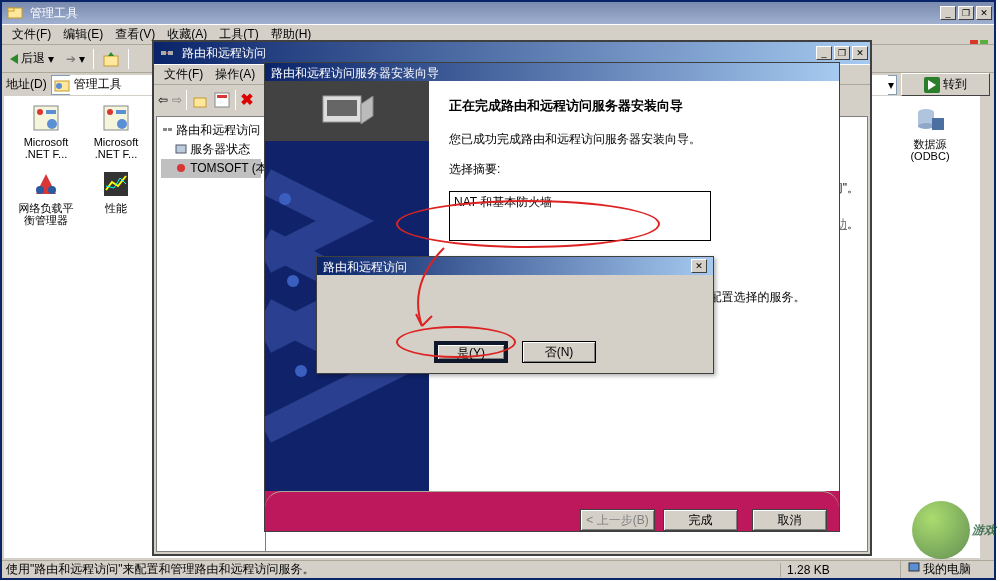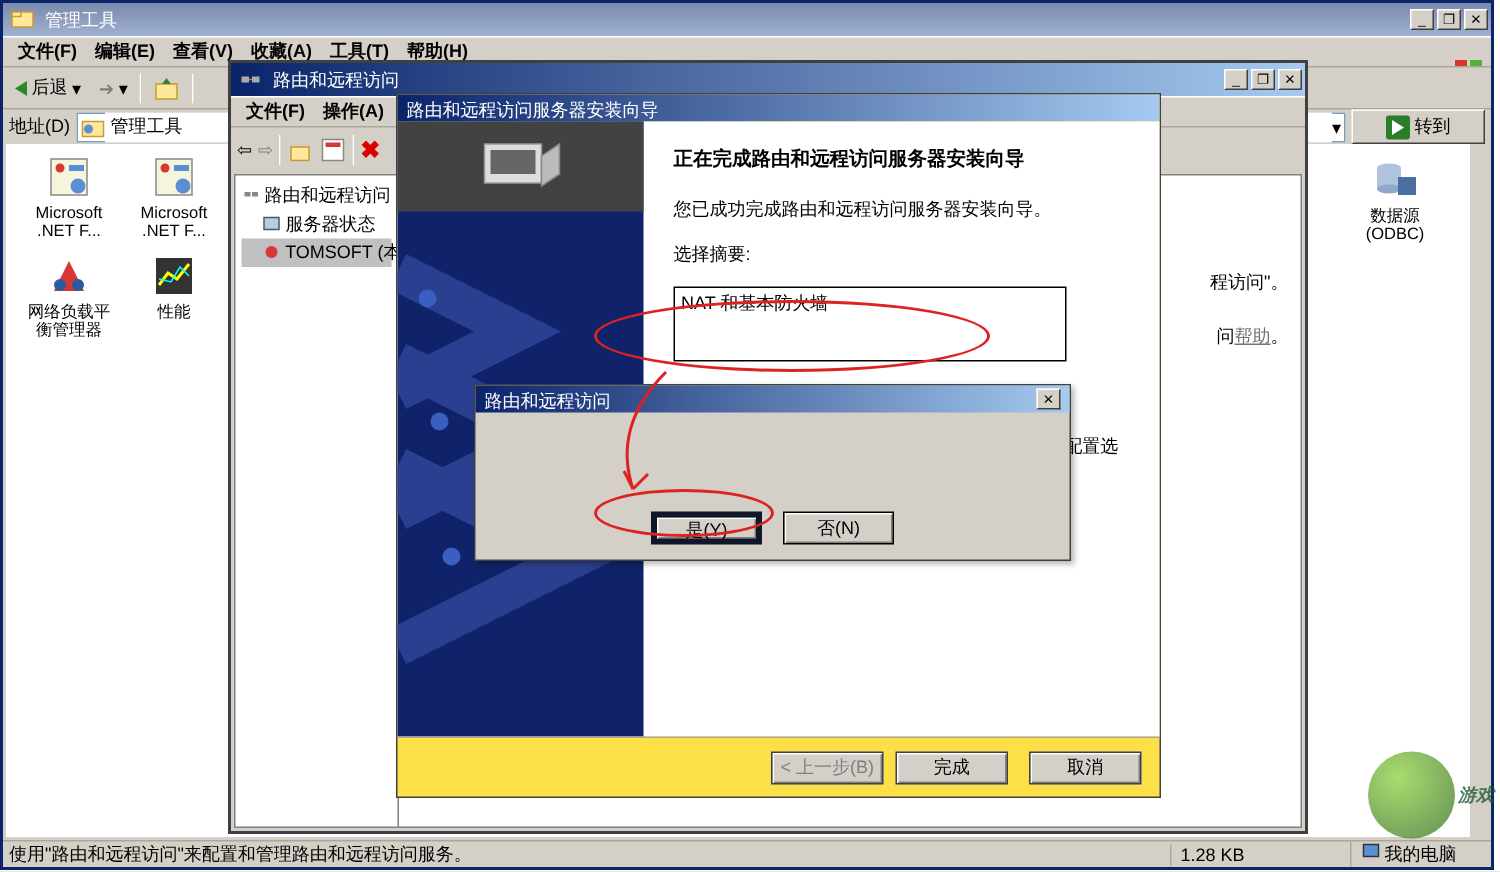--- a/index.html
+++ b/index.html
@@ -4,21 +4,21 @@
 <style>
 * { box-sizing: border-box; margin: 0; padding: 0; font-family: "SimSun", "Microsoft YaHei", sans-serif; font-size: 12px; }
 body { background: #fff; width: 1000px; height: 581px; overflow: hidden; position: relative; }
 
 .titlebar { height: 22px; background: linear-gradient(to bottom, #0a246a, #1c4ca0); color: #fff; display: flex; align-items: center; padding: 0 2px; }
 .titlebar .icon { width: 16px; height: 16px; margin: 0 3px; display: inline-flex; align-items: center; justify-content: center; }
 .titlebar .title { flex: 1; padding-left: 4px; }
 .titlebar .winbtns { display: flex; gap: 2px; }
 .winbtn { width: 16px; height: 14px; background: #d4d0c8; border: 1px solid #fff; border-right-color: #404040; border-bottom-color: #404040; font-size: 9px; text-align: center; line-height: 12px; color: #000; font-family: "Marlett", Arial; }
 
-.menubar { height: 20px; background: #d4d0c8; display: flex; align-items: center; padding: 0 4px; border-top: 1px solid #fff; font-weight: bold; }
+.menubar { height: 20px; background: #d4d0c8; display: flex; align-items: center; padding: 0 4px; border-top: 1px solid #fff; }
 .menubar span { padding: 2px 6px; }
 
 .toolbar { height: 28px; background: #d4d0c8; display: flex; align-items: center; padding: 0 4px; border-top: 1px solid #aca899; gap: 4px; position: relative; }
 .toolbar .btn { display: flex; align-items: center; gap: 3px; padding: 2px 4px; }
 .toolbar .sep { width: 1px; height: 20px; background: #aca899; border-right: 1px solid #fff; }
 
 .addressbar { height: 24px; background: #d4d0c8; display: flex; align-items: center; padding: 0 4px; border-top: 1px solid #aca899; gap: 4px; }
 .addressbar input { flex: 1; height: 20px; border: 1px solid #7f9db9; padding: 0 4px; }
 .go-btn { background: #d4d0c8; border: 1px solid #fff; border-right-color: #404040; border-bottom-color: #404040; padding: 2px 22px; display: flex; align-items: center; gap: 3px; }
 
@@ -38,30 +38,30 @@
 
 .rras-window { position: absolute; top: 40px; left: 152px; width: 720px; height: 516px; border: 2px solid #404040; background: #d4d0c8; }
 .rras-window > .titlebar { background: linear-gradient(to right, #0a246a, #a6caf0); }
 .rras-content { position: absolute; top: 74px; left: 2px; right: 2px; bottom: 2px; display: flex; }
 .rras-tree { width: 110px; border: 1px solid #808080; background: #fff; padding: 4px; font-size: 11px; }
 .tree-item { padding: 1px 0; white-space: nowrap; }
 .tree-item.sel { background: #c0c0c0; }
 .rras-right { flex: 1; border: 1px solid #808080; border-left: none; background: #fff; padding: 8px; font-size: 11px; line-height: 18px; }
 .rras-right a { color: #737373; text-decoration: underline; }
 
-.wizard-window { position: absolute; top: 62px; left: 264px; width: 510px; height: 470px; border: 1px solid #404040; background: #fde047; }
+.wizard-window { position: absolute; top: 62px; left: 264px; width: 576px; height: 470px; border: 1px solid #404040; background: #be185d; }
 .wizard-title { height: 18px; background: linear-gradient(to right, #0a246a, #a6caf0); color: #fff; padding: 2px 6px; }
 .wizard-body { position: absolute; top: 18px; left: 0; right: 0; bottom: 40px; display: flex; background: #fff; }
 .wizard-side { width: 164px; background: #10236a; position: relative; }
 .wizard-side-icon { position: absolute; top: 0; left: 0; width: 164px; height: 60px; background: #424242; display: flex; align-items: center; justify-content: center; }
 .wizard-main { flex: 1; padding: 16px 20px; }
 .wizard-main h3 { font-size: 13px; font-weight: bold; margin-bottom: 16px; }
 .wizard-main p { margin-bottom: 14px; line-height: 16px; }
 .wizard-list { width: 262px; height: 50px; border: 1px solid #000; background: #fff; padding: 2px 4px; overflow: hidden; }
-.wizard-footer { position: absolute; bottom: 0; left: 0; right: 0; height: 40px; border-top: 1px solid #aca899; display: flex; align-items: center; justify-content: flex-end; gap: 8px; padding: 0 12px; }
+.wizard-footer { position: absolute; bottom: 0; left: 0; right: 0; height: 40px; border-top: 1px solid #aca899; display: flex; align-items: flex-end; justify-content: flex-end; gap: 8px; padding: 0 12px; border-radius: 17px; }
 .wizbtn { width: 75px; height: 22px; border: 1px solid #404040; background: #d4d0c8; box-shadow: inset 1px 1px #fff, inset -1px -1px #808080; }
 .wizbtn.disabled { color: #808080; }
 
 .msgbox { position: absolute; top: 256px; left: 316px; width: 398px; height: 118px; border: 1px solid #404040; background: #d4d0c8; box-shadow: 2px 2px 4px rgba(0,0,0,0.3); }
 .msgbox-title { height: 18px; background: linear-gradient(to right, #0a246a, #a6caf0); color: #fff; padding: 2px 6px; display: flex; }
 .msgbox-title .t { flex: 1; }
 .msgbox-body { padding: 14px 12px 0; display: flex; gap: 12px; }
 .msgbox-icon { width: 32px; height: 32px; flex-shrink: 0; }
 .msgbox-btns { position: absolute; bottom: 10px; left: 0; right: 0; display: flex; justify-content: center; gap: 14px; }
 .msgbtn { width: 74px; height: 22px; border: 1px solid #000; background: #d4d0c8; box-shadow: inset 1px 1px #fff, inset -1px -1px #808080; }

